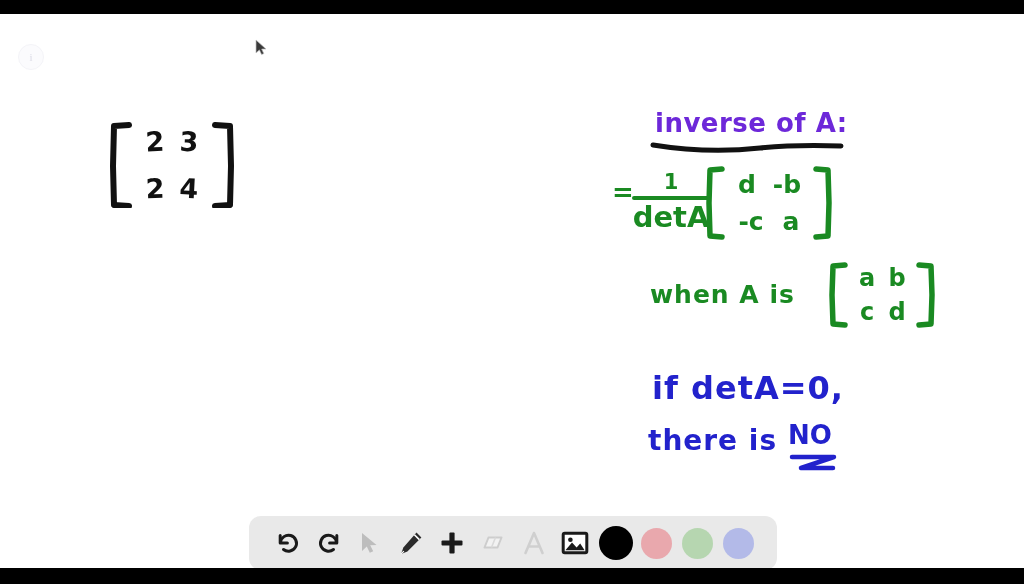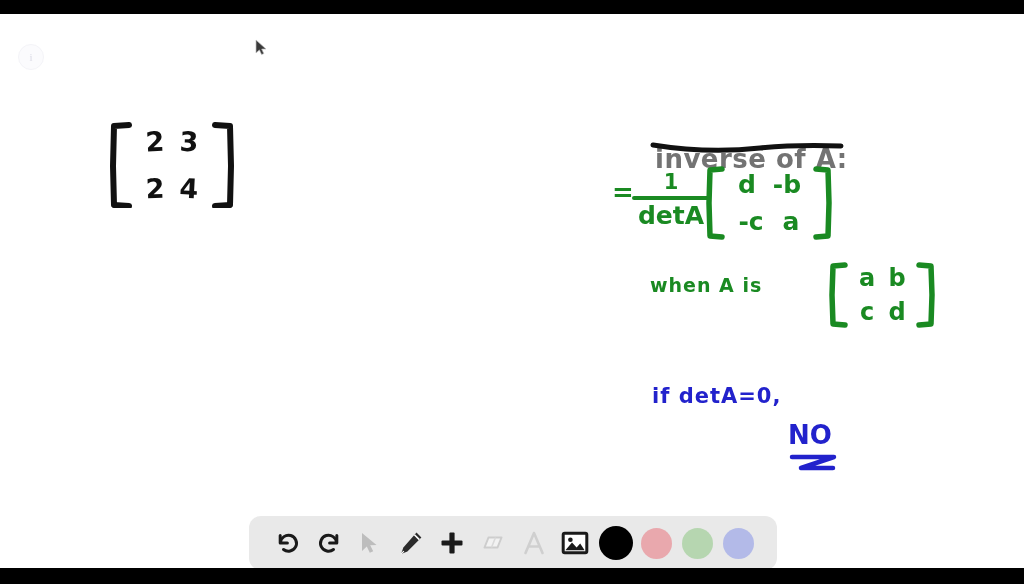--- a/index.html
+++ b/index.html
@@ -65,21 +65,21 @@
 
   
   .ink {
     position: absolute;
     font-family: "DejaVu Sans", sans-serif;
     font-weight: 700;
     white-space: nowrap;
     line-height: 1;
     user-select: none;
   }
-  .ink-black { color: #737373; margin-top: 36px; }
+  .ink-black { color: #6d28d9; }
   .ink-green { color: #1a8a22; }
   .ink-blue  { color: #2222cc; }
 
   
   .matrix-wrap {
     position: absolute;
     display: flex;
     align-items: center;
   }
   .matrix-grid {
@@ -201,21 +201,21 @@
     <div class="ink ink-black" style="left:655px; top:96px; font-size:26px; letter-spacing:0.5px;">inverse of A:</div>
     <svg class="underline-stroke" style="left:650px; top:126px;" width="195" height="14" viewBox="0 0 195 14">
       <path d="M3 5 C40 11, 75 12, 110 8 C140 5, 165 5, 191 6" fill="none" stroke="#111111" stroke-width="5" stroke-linecap="round"></path>
     </svg>
 
     <div class="ink ink-green" style="left:612px; top:165px; font-size:26px;">=</div>
 
     <div class="fraction ink-green" style="left:632px; top:158px; width:78px;">
       <div class="frac-num" style="font-size:21px;">1</div>
       <div class="frac-bar"></div>
-      <div class="frac-den" style="font-size:25px;">detA</div>
+      <div class="frac-den" style="font-size:29px;">detA</div>
     </div>
 
     <div class="matrix-wrap" style="left:705px; top:152px;">
       <svg class="bracket-svg" width="20" height="74" viewBox="0 0 20 74">
         <path d="M17 3 L5 4 L4 37 L5 70 L17 71" fill="none" stroke="#1a8a22" stroke-width="5.5" stroke-linecap="round" stroke-linejoin="round"></path>
       </svg>
       <div class="matrix-grid" style="font-size:25px; color:#1a8a22; padding:0 4px;">
         <div class="matrix-row" style="margin-bottom:12px;">
           <div class="matrix-cell" style="width:36px;">d</div>
           <div class="matrix-cell" style="width:44px;">-b</div>
@@ -223,43 +223,44 @@
         <div class="matrix-row">
           <div class="matrix-cell" style="width:44px;">-c</div>
           <div class="matrix-cell" style="width:36px;">a</div>
         </div>
       </div>
       <svg class="bracket-svg" width="20" height="74" viewBox="0 0 20 74">
         <path d="M3 3 L15 4 L16 37 L15 70 L3 71" fill="none" stroke="#1a8a22" stroke-width="5.5" stroke-linecap="round" stroke-linejoin="round"></path>
       </svg>
     </div>
 
-    <div class="ink ink-green" style="left:650px; top:262px; font-size:19px; letter-spacing:1px;">when A is</div>
+    <div class="ink ink-green" style="left:650px; top:268px; font-size:25px; letter-spacing:1px;">when A is</div>
 
     <div class="matrix-wrap" style="left:828px; top:248px;">
       <svg class="bracket-svg" width="20" height="66" viewBox="0 0 20 66">
         <path d="M17 3 L5 4 L4 33 L5 62 L17 63" fill="none" stroke="#1a8a22" stroke-width="5.5" stroke-linecap="round" stroke-linejoin="round"></path>
       </svg>
       <div class="matrix-grid" style="font-size:24px; color:#1a8a22; padding:0 4px;">
         <div class="matrix-row" style="margin-bottom:10px;">
           <div class="matrix-cell" style="width:30px;">a</div>
           <div class="matrix-cell" style="width:30px;">b</div>
         </div>
         <div class="matrix-row">
           <div class="matrix-cell" style="width:30px;">c</div>
           <div class="matrix-cell" style="width:30px;">d</div>
         </div>
       </div>
       <svg class="bracket-svg" width="20" height="66" viewBox="0 0 20 66">
         <path d="M3 3 L15 4 L16 33 L15 62 L3 63" fill="none" stroke="#1a8a22" stroke-width="5.5" stroke-linecap="round" stroke-linejoin="round"></path>
       </svg>
     </div>
 
-    <div class="ink ink-blue" style="left:652px; top:372px; font-size:21px; letter-spacing:1px;text-align:center;">if detA=0,</div>
-
+    <div class="ink ink-blue" style="left:652px; top:358px; font-size:32px; letter-spacing:1px;text-align:center;">if detA=0,</div>
+
+    <div class="ink ink-blue" style="left:648px; top:413px; font-size:28px; letter-spacing:1px;">there is</div>
 
     <div class="ink ink-blue" style="left:788px; top:408px; font-size:26px; letter-spacing:0px;">NO</div>
     <svg class="underline-stroke" style="left:789px; top:437px;" width="54" height="24" viewBox="0 0 54 24">
       <path d="M3 6 L45 6 L12 17 L44 17" fill="none" stroke="#2222cc" stroke-width="4.5" stroke-linecap="round" stroke-linejoin="round"></path>
     </svg>
 
 
     <div class="toolbar">
 
       <button class="tool-btn" title="Undo">

